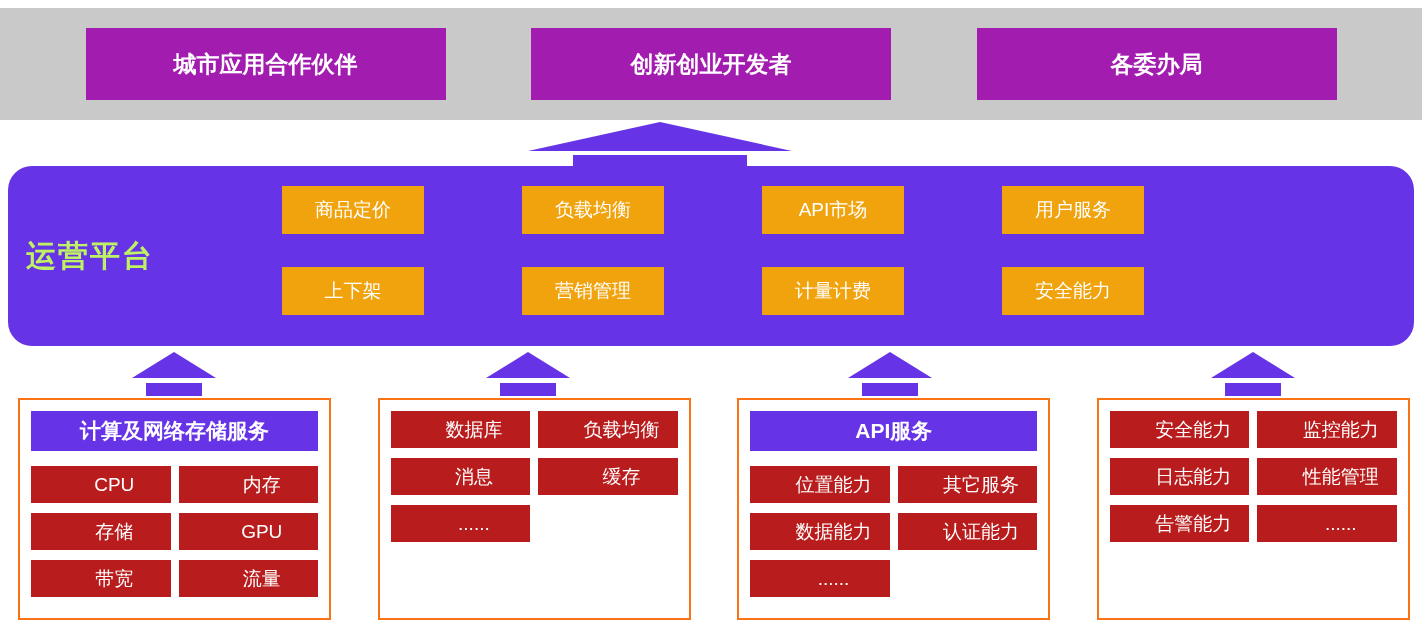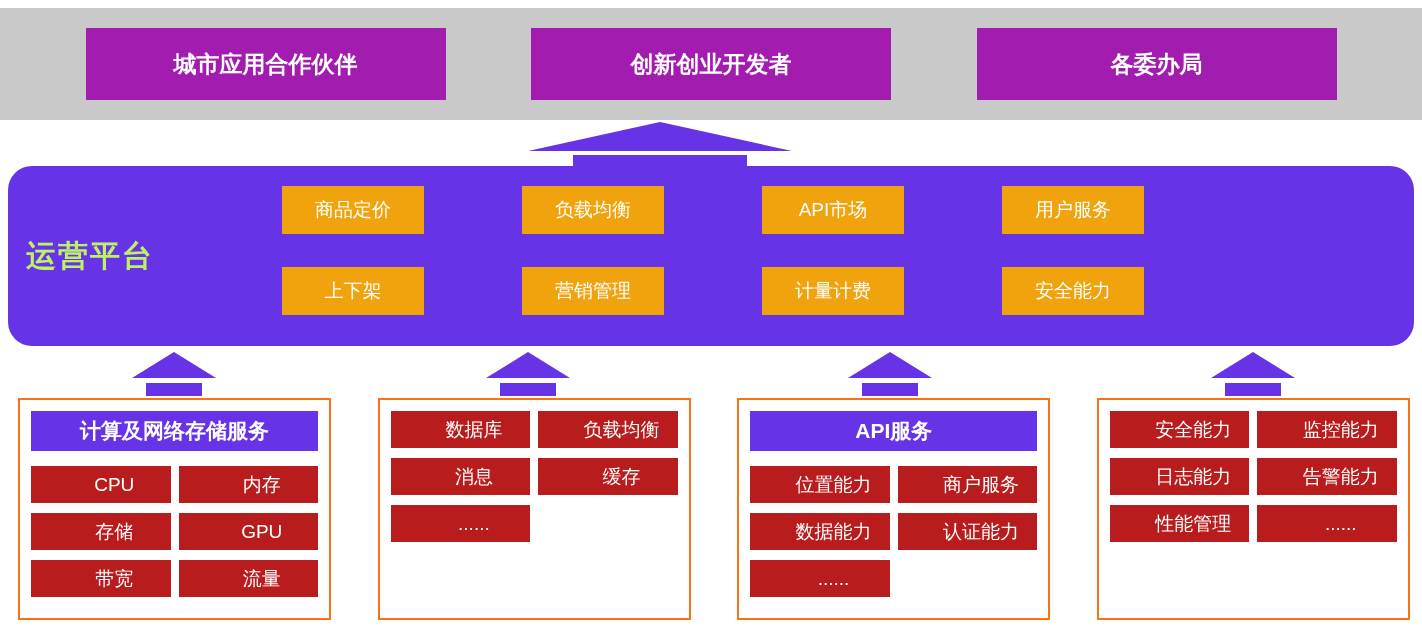--- a/index.html
+++ b/index.html
@@ -210,32 +210,32 @@
         <div class="service-cell">消息</div>
         <div class="service-cell">缓存</div>
         <div class="service-cell">......</div>
       </div>
     </div>
 
     <div class="service-section">
       <div class="service-title">API服务</div>
       <div class="service-cells">
         <div class="service-cell">位置能力</div>
-        <div class="service-cell">商户服务</div>
+        <div class="service-cell">其它服务</div>
         <div class="service-cell">数据能力</div>
         <div class="service-cell">认证能力</div>
         <div class="service-cell">......</div>
       </div>
     </div>
 
     <div class="service-section">
       <div class="service-cells">
         <div class="service-cell">安全能力</div>
         <div class="service-cell">监控能力</div>
         <div class="service-cell">日志能力</div>
+        <div class="service-cell">性能管理</div>
         <div class="service-cell">告警能力</div>
-        <div class="service-cell">性能管理</div>
         <div class="service-cell">......</div>
       </div>
     </div>
 
   </div>
 </div>
 
 </body></html>

